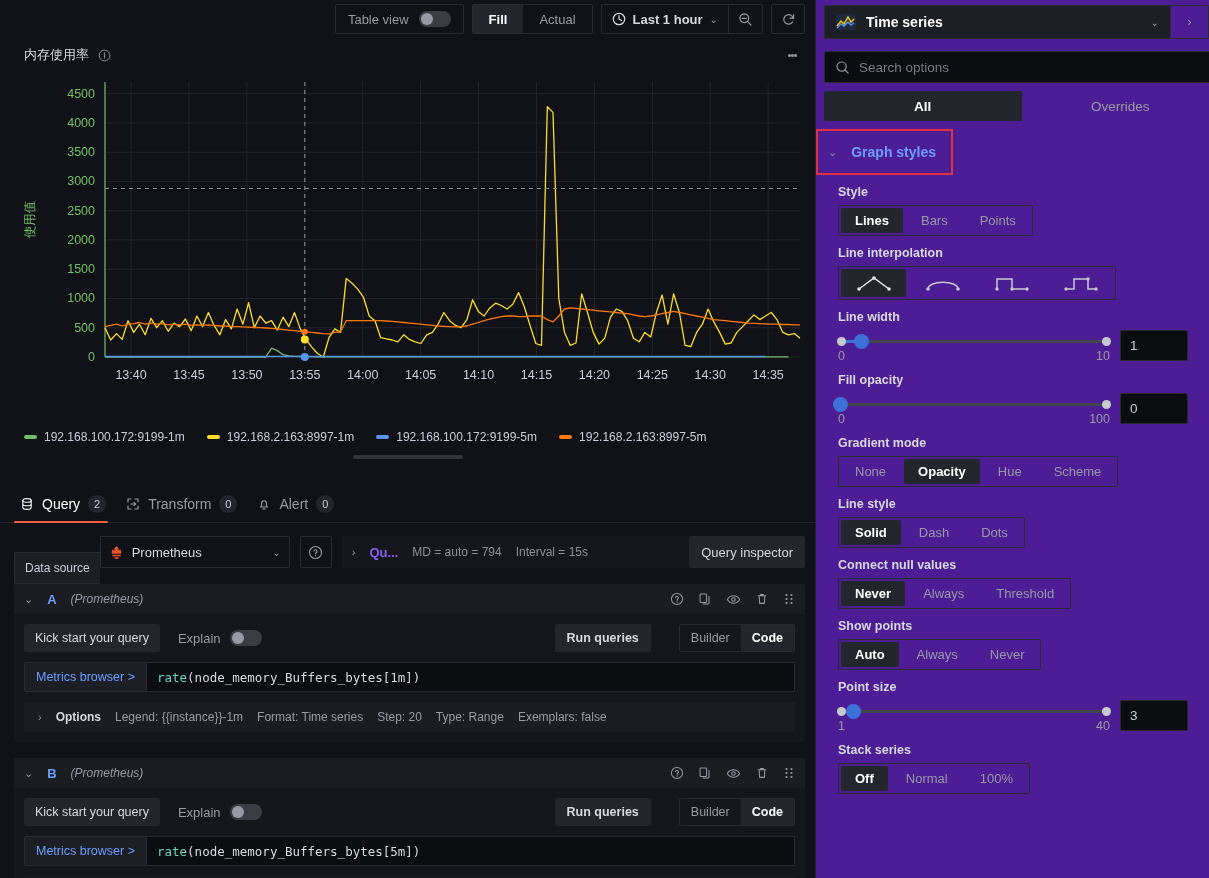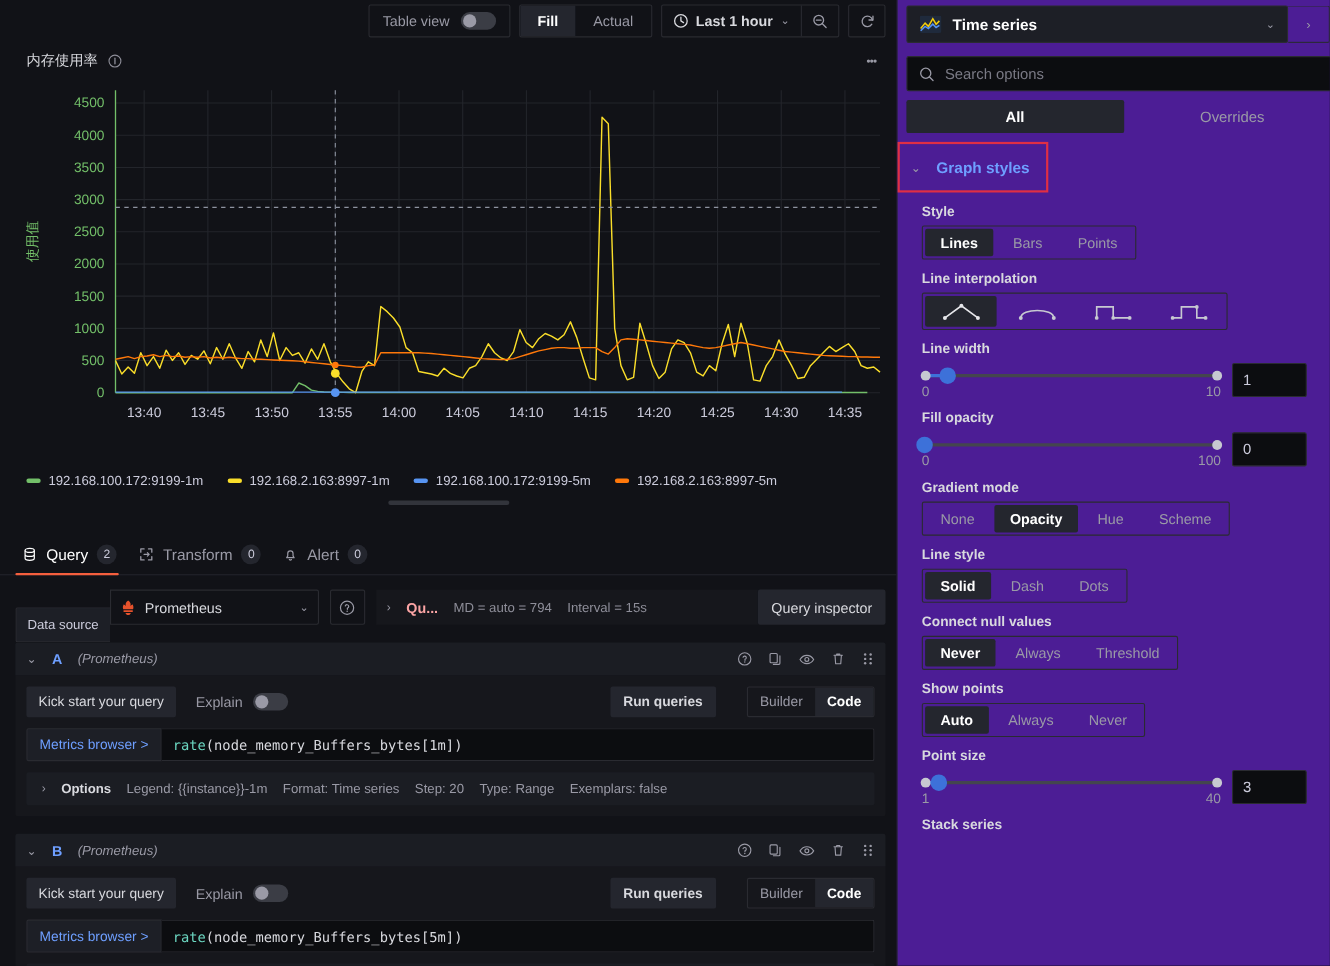--- a/index.html
+++ b/index.html
@@ -131,21 +131,21 @@
   .icon-btn-sq {
     width:32px; height:32px; border:1px solid #2a2b31; border-radius:2px;
     display:flex; align-items:center; justify-content:center; color:#9a9aa6;
     margin-left:10px;
   }
   .qopts {
     flex:1; height:32px; display:flex; align-items:center; gap:14px;
     margin-left:10px; padding:0 10px; background:#16171c;
   }
   .qopts .arrow { color:#9a9aa6; font-size:11px; }
-  .qopts .qlink { color:#fca5a5; font-size:13px; font-weight:600; }
+  .qopts .qlink { color:#8b5cf6; font-size:13px; font-weight:600; }
   .qopts .qmeta { color:#8e8e99; font-size:12px; }
   .qinspector {
     height:32px; background:#24262e; border-radius:2px; display:flex; align-items:center;
     padding:0 12px; font-size:13px; color:#d8d9de; font-weight:500;
   }
 
   .qrow { margin:16px 10px 0 14px; }
   .qrow-head {
     height:30px; background:#1b1d23; display:flex; align-items:center;
     padding:0 10px; gap:14px; border-radius:2px 2px 0 0;
@@ -787,16 +787,21 @@
               <span>1</span>
               <span>40</span>
             </div>
           </div>
           <div class="numbox">3</div>
         </div>
       </div>
 
       <div class="opt">
         <div class="opt-label">Stack series</div>
+        <div class="radiorow">
+          <div class="on">Off</div>
+          <div>Normal</div>
+          <div>100%</div>
+        </div>
       </div>
     </div>
   </div>
 </div>
 
 </body></html>

